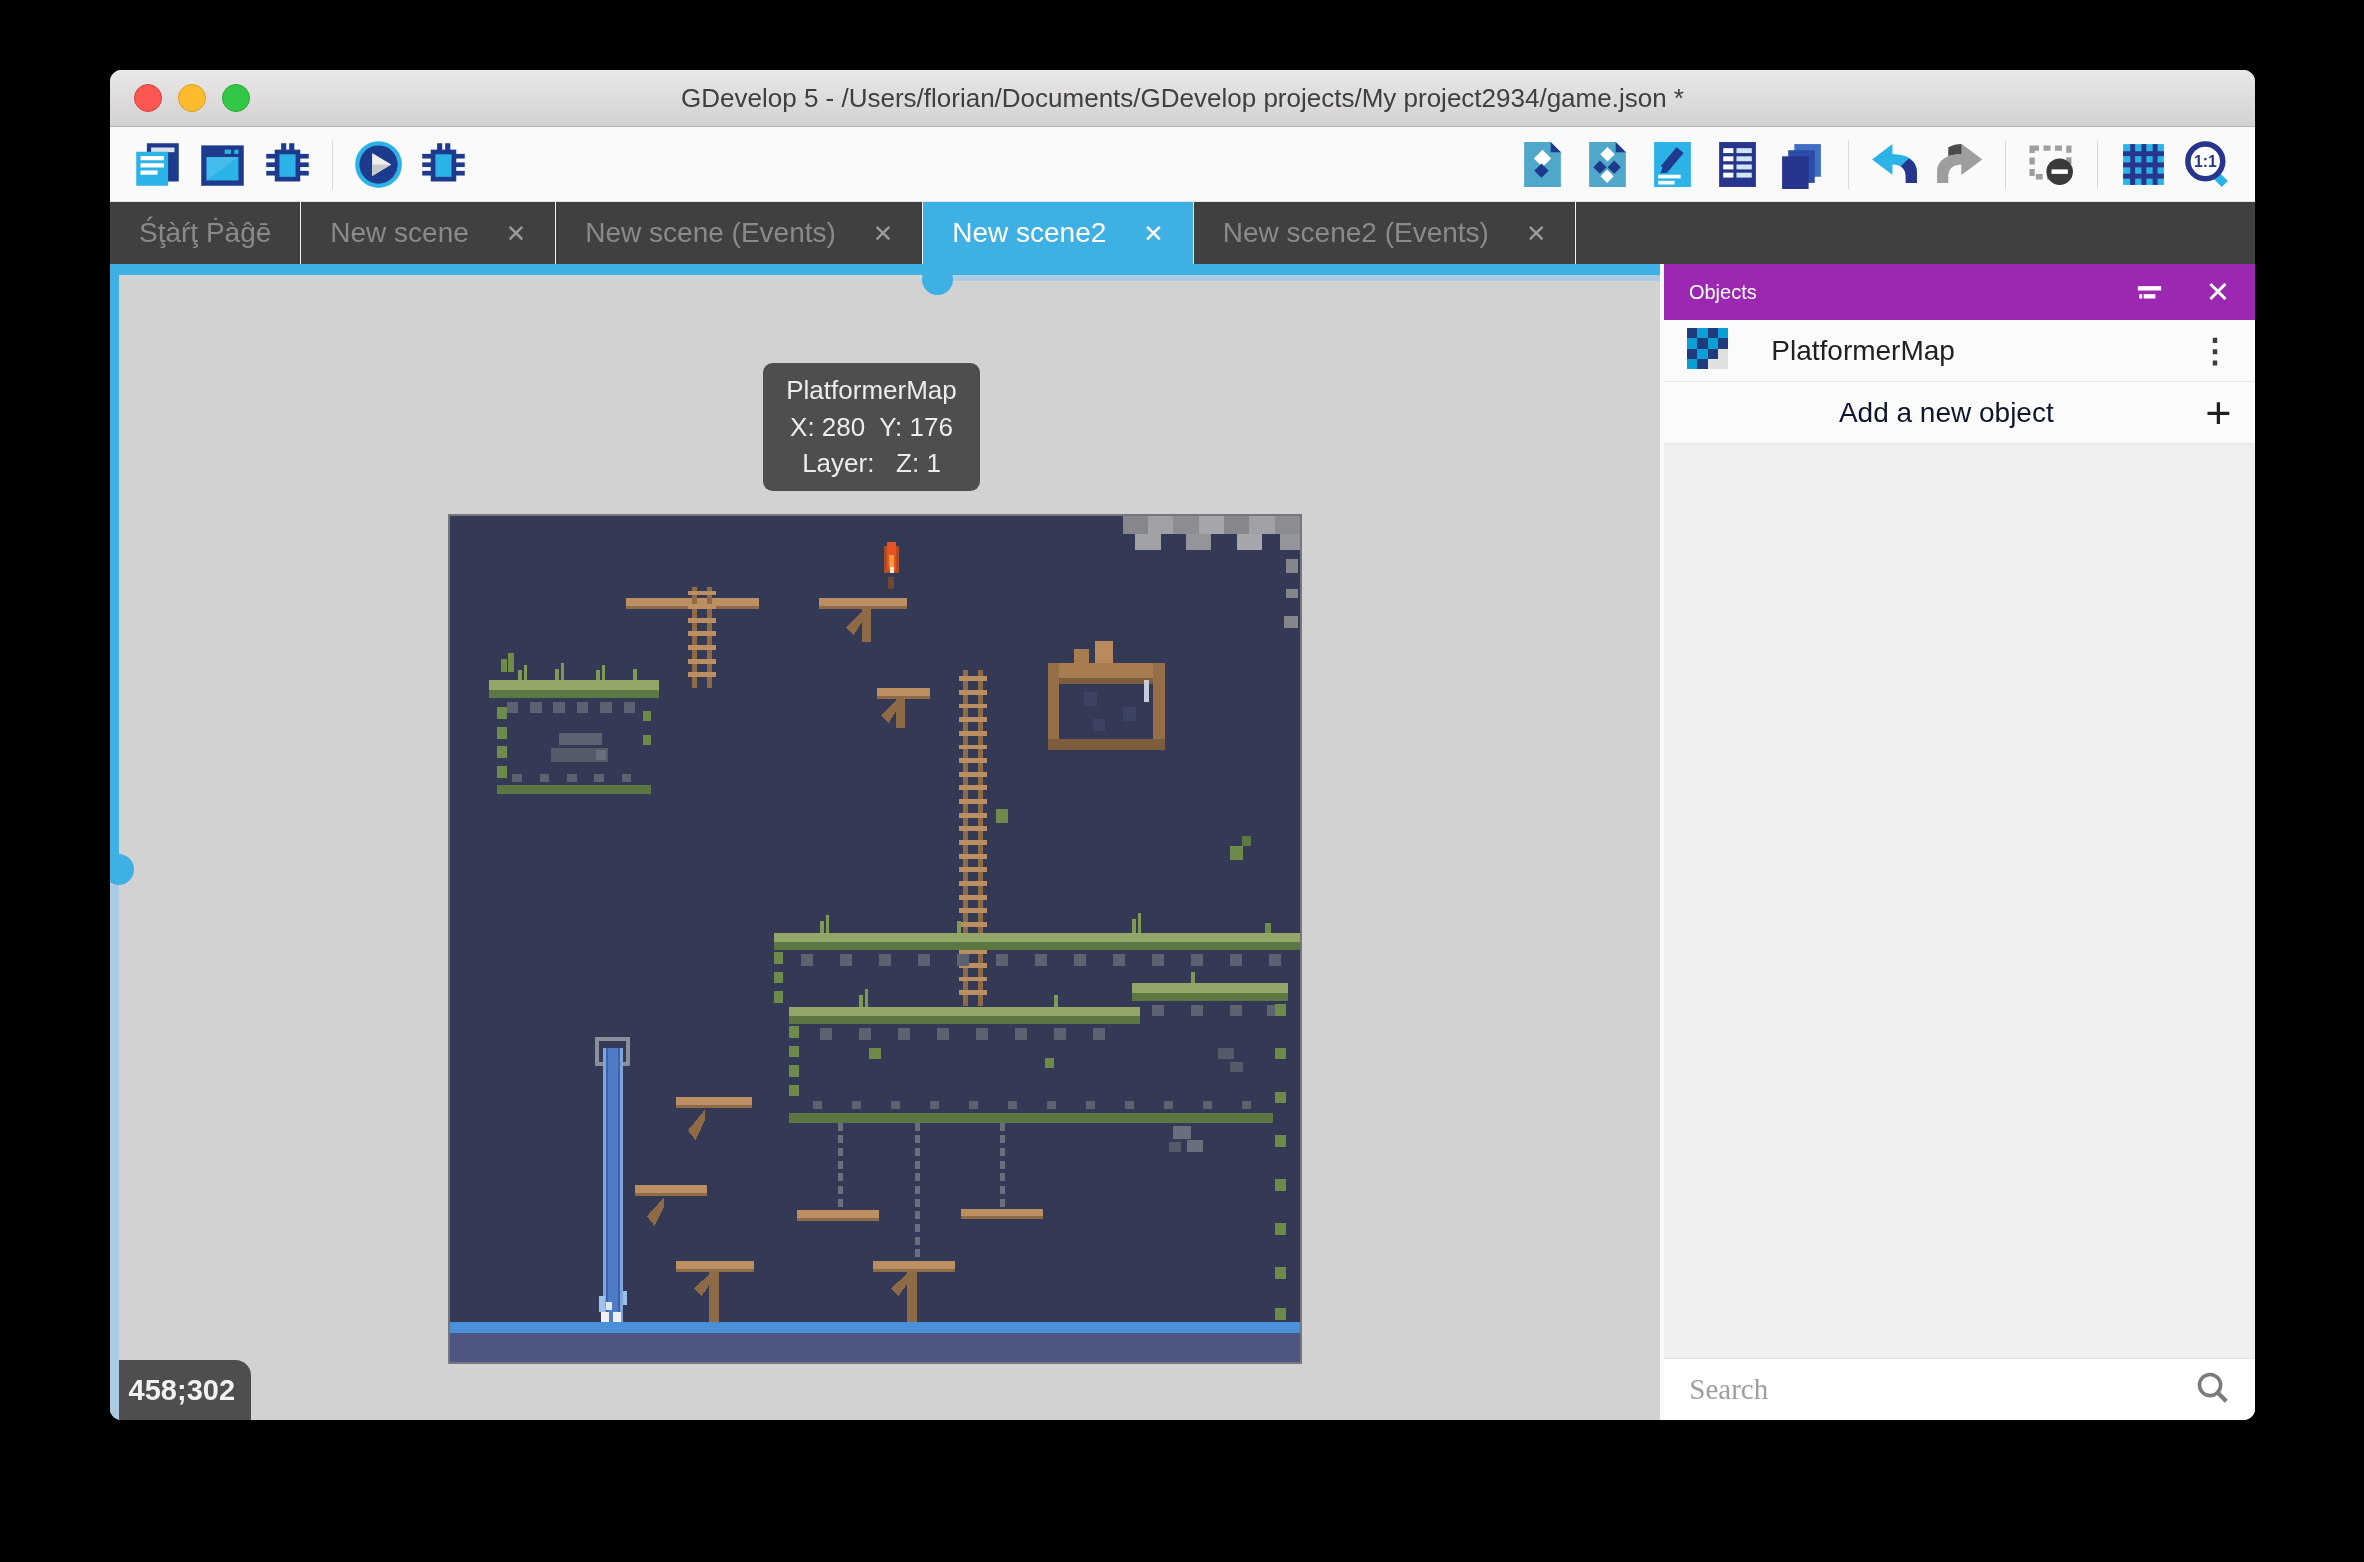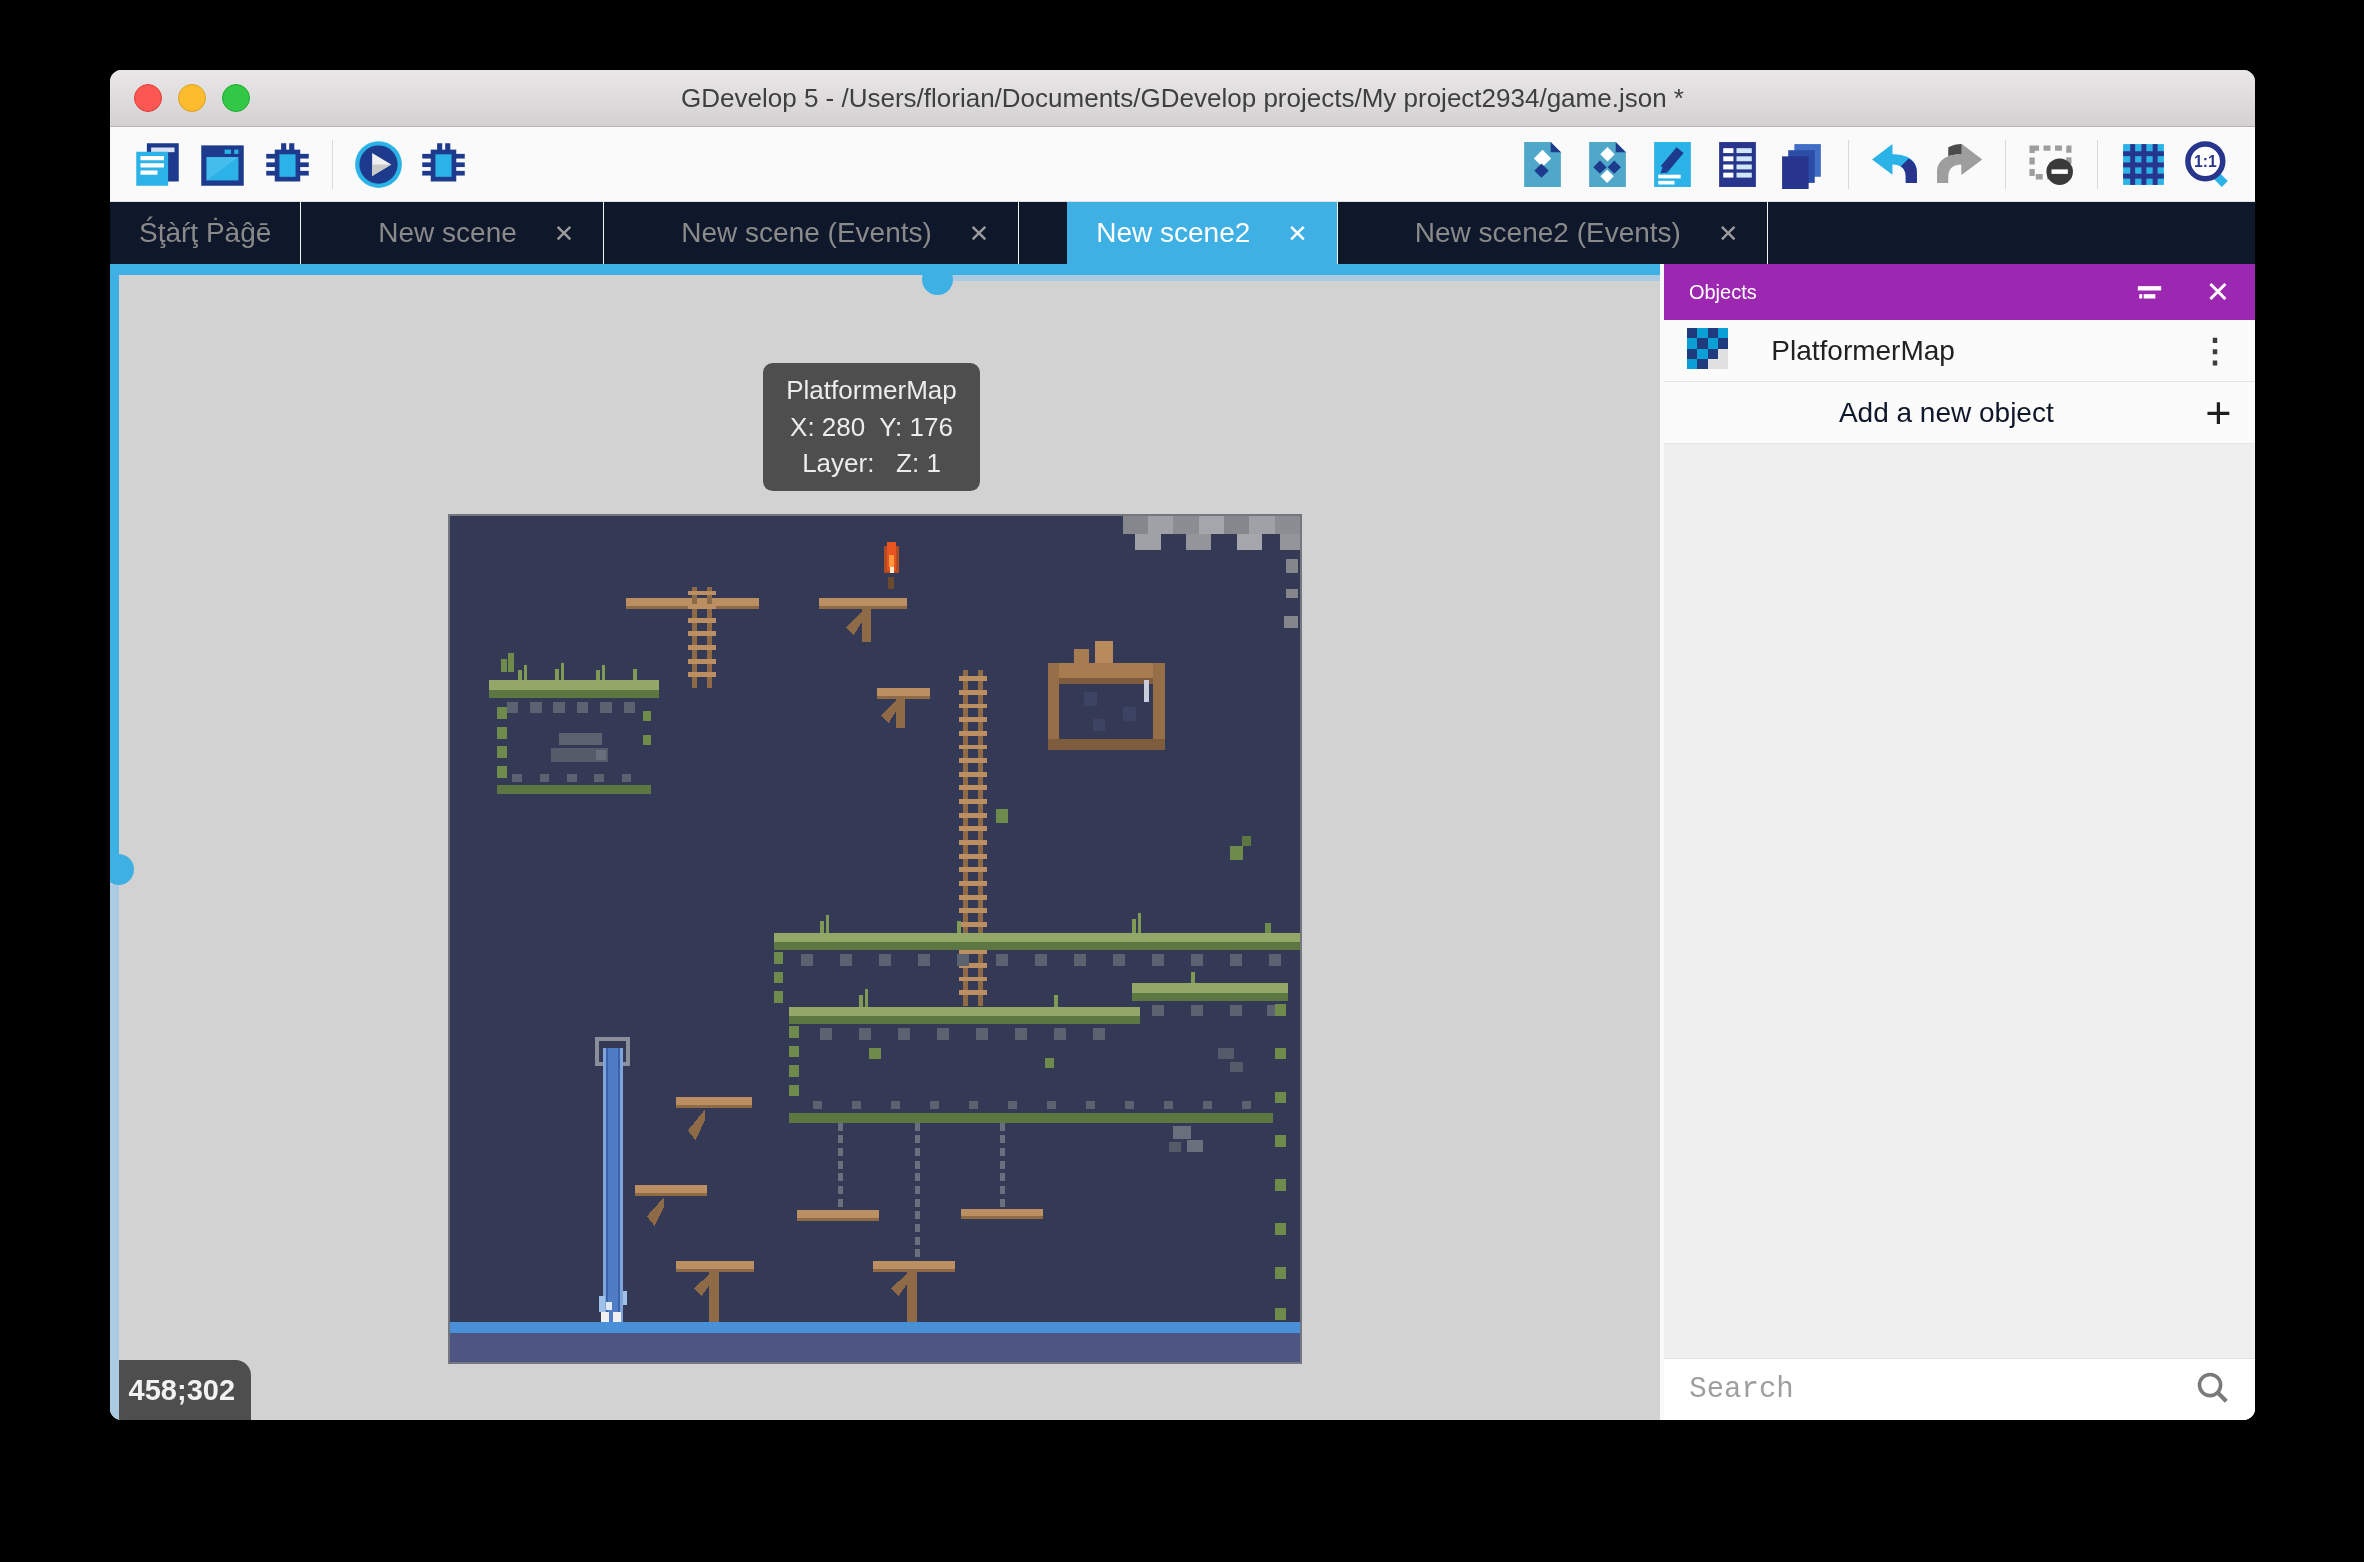--- a/index.html
+++ b/index.html
@@ -15,21 +15,21 @@
   .light.red{background:#fc5753;border:1px solid #df3e38;}
   .light.yellow{background:#fdbc2e;border:1px solid #de9f1d;}
   .light.green{background:#33c748;border:1px solid #1dad2b;}
   
   .toolbar{height:74px;flex:0 0 74px;background:#fafafa;display:flex;align-items:center;padding:0 21.5px;}
   .tb-group{display:flex;align-items:center;gap:14px;}
   .tb-right{margin-left:auto;}
   .tb-icon{width:51px;height:51px;display:flex;align-items:center;justify-content:center;cursor:pointer;}
   .tb-sep{width:1px;height:49px;background:#d9d9d9;margin:0 5.9px;}
   
-  .tabbar{height:62px;flex:0 0 62px;background:#0f172a;display:flex;align-items:stretch;border-top:1px solid #e2e2e2;gap:48px;}
+  .tabbar{height:62px;flex:0 0 62px;background:#404040;display:flex;align-items:stretch;border-top:1px solid #e2e2e2;}
   .tab{display:flex;align-items:center;padding:0 29px;font-size:28px;color:#8a8a8a;gap:37px;
     border-right:1px solid #f4f4f4;cursor:pointer;white-space:nowrap;}
   .tab .x{font-size:24.4px;color:#9c9c9c;}
   .tab.active{background:#3fb0e4;color:#fff;}
   .tab.active .x{color:#fff;}
   
   .content{flex:1;display:flex;min-height:0;}
   .editor{position:relative;width:1550px;flex:0 0 1550px;background:#d2d2d2;overflow:hidden;}
   .edge-top{position:absolute;left:0;top:0;width:100%;height:10.7px;background:#3fb0e4;z-index:4;}
   .edge-top-light{position:absolute;left:843px;top:10.7px;right:0;height:6.8px;background:#aacbe2;z-index:4;}
@@ -56,21 +56,21 @@
     padding:0 23.4px;border-bottom:1px solid #e3e3e3;cursor:pointer;}
   .obj-name{font-size:28px;color:#212121;margin-left:43px;}
   .kebab{margin-left:auto;font-size:33px;color:#3c3c3c;font-weight:700;cursor:pointer;line-height:1;}
   .add-row{height:61px;flex:0 0 61px;background:#fbfbfb;display:flex;align-items:center;
     padding:0 23.4px;border-bottom:1px solid #e6e6e6;cursor:pointer;}
   .add-label{flex:1;text-align:center;font-size:28px;color:#0f172a;}
   .plus{font-size:45px;font-weight:300;color:#1e1e1e;cursor:pointer;line-height:1;}
   .panel-fill{flex:1;background:#efefef;}
   .search-row{height:61px;flex:0 0 61px;background:#fff;border-top:1px solid #e0e0e0;display:flex;align-items:center;padding:0 23.4px;}
   .search-input{flex:1;border:none;outline:none;font-size:29px;color:#000000;background:transparent;
-    font-family:Liberation Mono, monospace;}
+    font-family:Liberation Serif, serif;}
   .search-input::placeholder{color:#9e9e9e;}
 </style>
 </head>
 <body>
 
 <div class="window">
 
   <div class="titlebar">
     <div class="lights">
       <div class="light red"></div>

